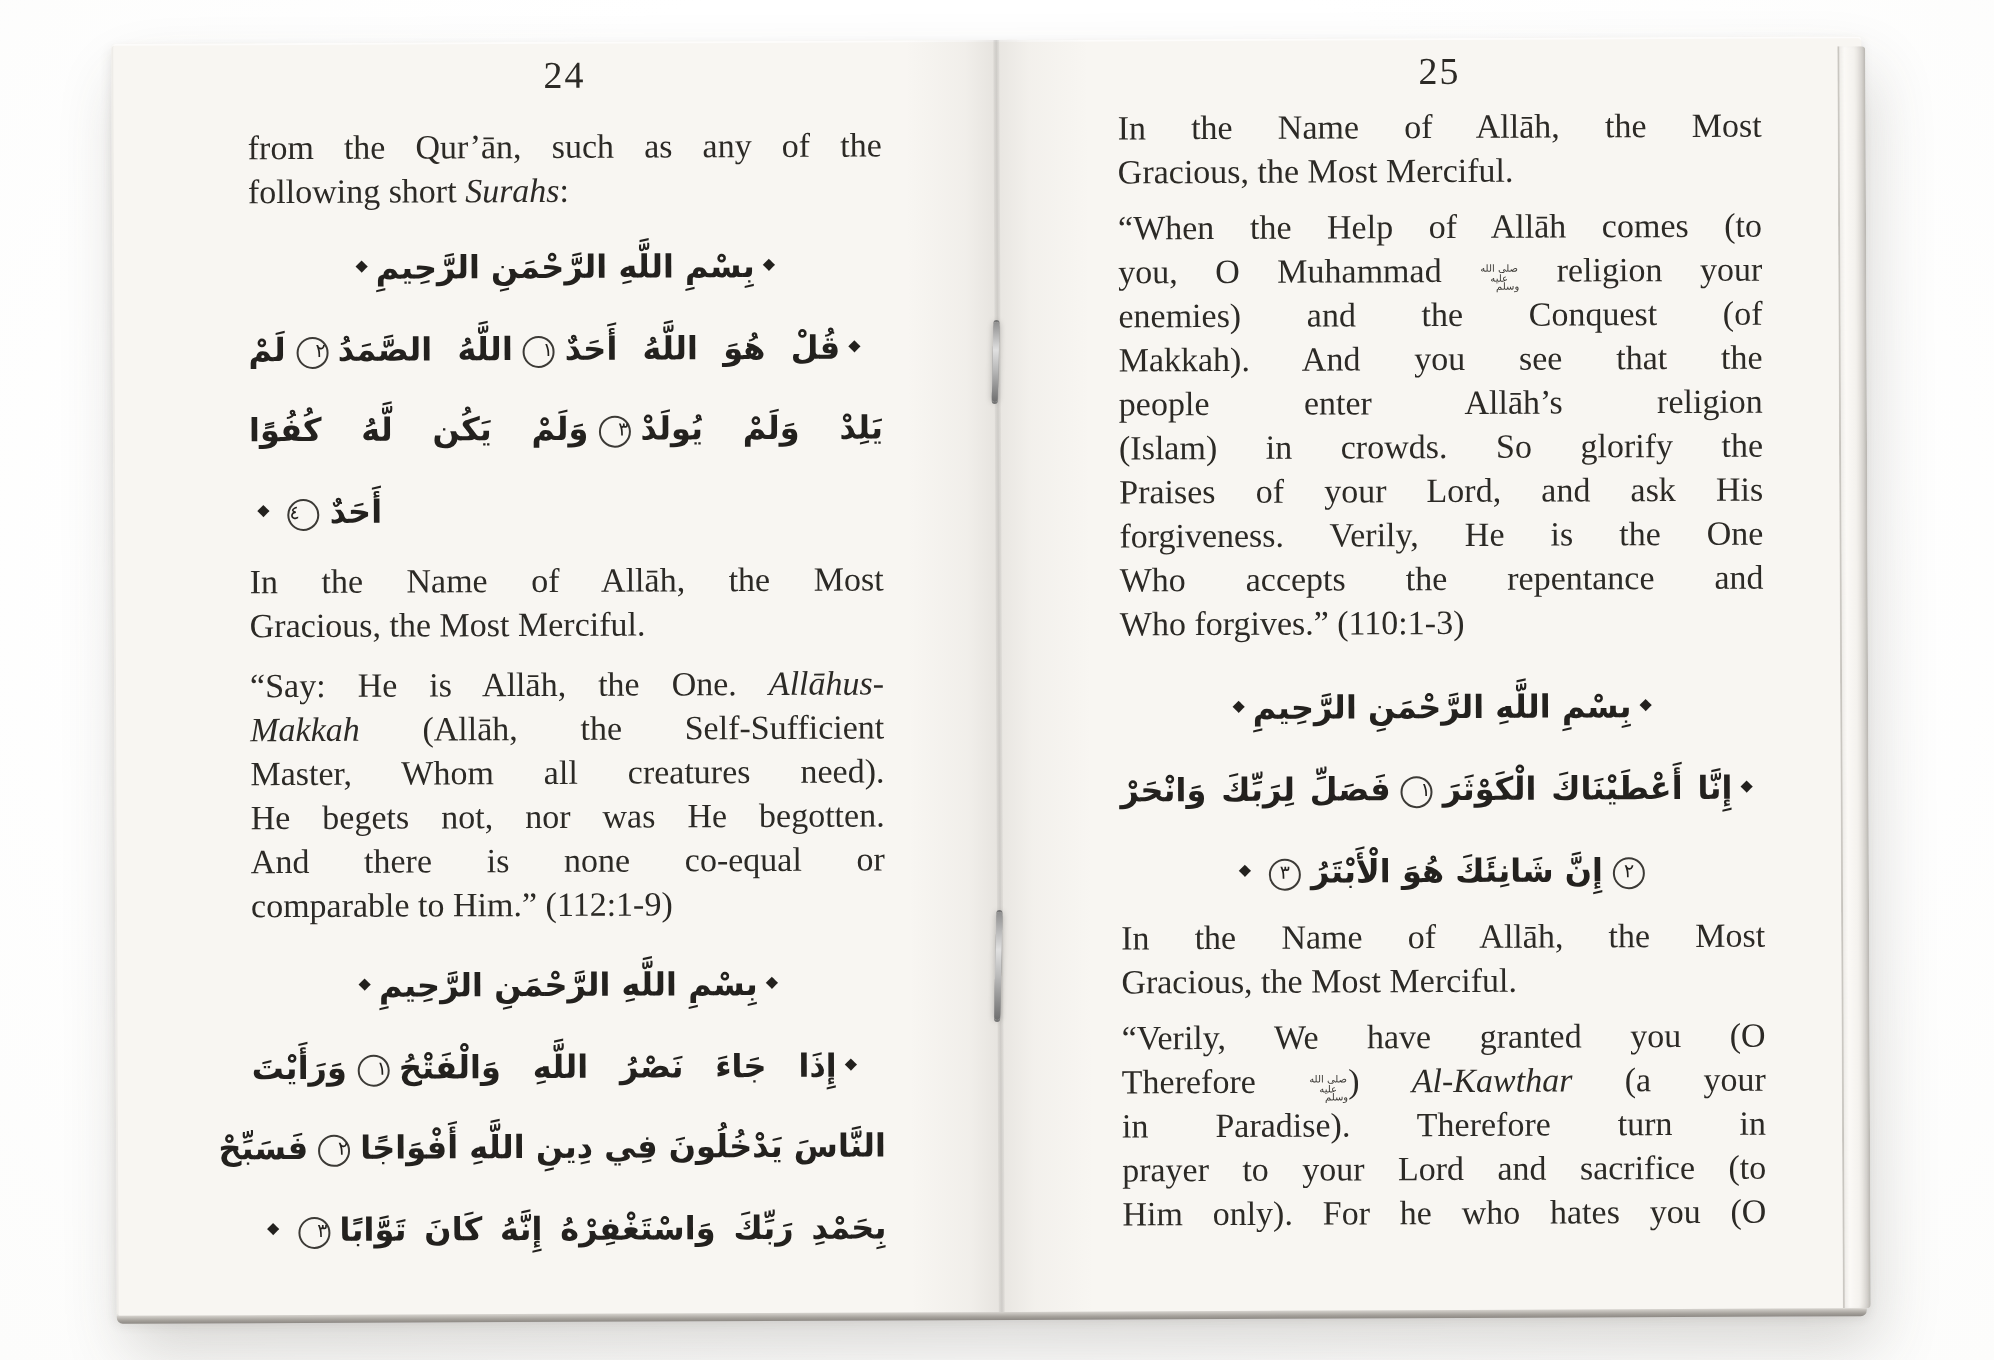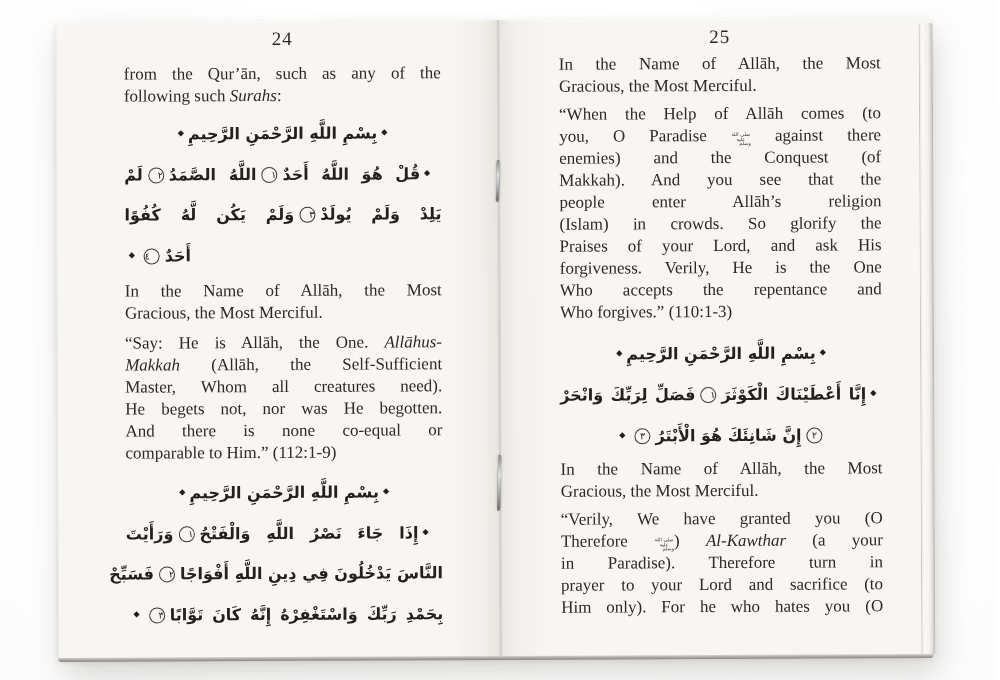--- a/index.html
+++ b/index.html
@@ -53,21 +53,21 @@
 <body>
 
 <div class="photo">
   <div class="book">
 
     <div class="page page-left">
       <div class="pnum">24</div>
 
       <div class="block en mt14">
         <div class="line j"><span>from the Qur’ān, such as any of the</span></div>
-        <div class="line f"><span>following such </span><em>Surahs</em><span>:</span></div>
+        <div class="line f"><span>following short </span><em>Surahs</em><span>:</span></div>
       </div>
 
       <div class="block mt6">
         <div class="ar-line c"><span class="orn">◆</span><span>بِسْمِ اللَّهِ الرَّحْمَنِ الرَّحِيمِ</span><span class="orn">◆</span></div>
       </div>
 
       <div class="block">
         <div class="ar-line j"><span class="orn">◆</span><span>قُلْ هُوَ اللَّهُ أَحَدٌ</span><span class="anum">١</span><span>اللَّهُ الصَّمَدُ</span><span class="anum">٢</span><span>لَمْ</span></div>
         <div class="ar-line j"><span>يَلِدْ وَلَمْ يُولَدْ</span><span class="anum">٣</span><span>وَلَمْ يَكُن لَّهُ كُفُوًا</span></div>
         <div class="ar-line f"><span>أَحَدٌ</span><span class="anum">٤</span><span class="orn">◆</span></div>
@@ -101,21 +101,21 @@
     <div class="page page-right">
       <div class="pnum">25</div>
 
       <div class="block en mt6">
         <div class="line j"><span>In the Name of Allāh, the Most</span></div>
         <div class="line f"><span>Gracious, the Most Merciful.</span></div>
       </div>
 
       <div class="block en mt6">
         <div class="line j"><span>“When the Help of Allāh comes (to</span></div>
-        <div class="line j"><span>you, O Paradise </span><span class="saw">صلى الله عليه وسلم</span><span> against there</span></div>
+        <div class="line j"><span>you, O Muhammad </span><span class="saw">صلى الله عليه وسلم</span><span> religion your</span></div>
         <div class="line j"><span>enemies) and the Conquest (of</span></div>
         <div class="line j"><span>Makkah). And you see that the</span></div>
         <div class="line j"><span>people enter Allāh’s religion</span></div>
         <div class="line j"><span>(Islam) in crowds. So glorify the</span></div>
         <div class="line j"><span>Praises of your Lord, and ask His</span></div>
         <div class="line j"><span>forgiveness. Verily, He is the One</span></div>
         <div class="line j"><span>Who accepts the repentance and</span></div>
         <div class="line f"><span>Who forgives.” (110:1-3)</span></div>
       </div>
 

